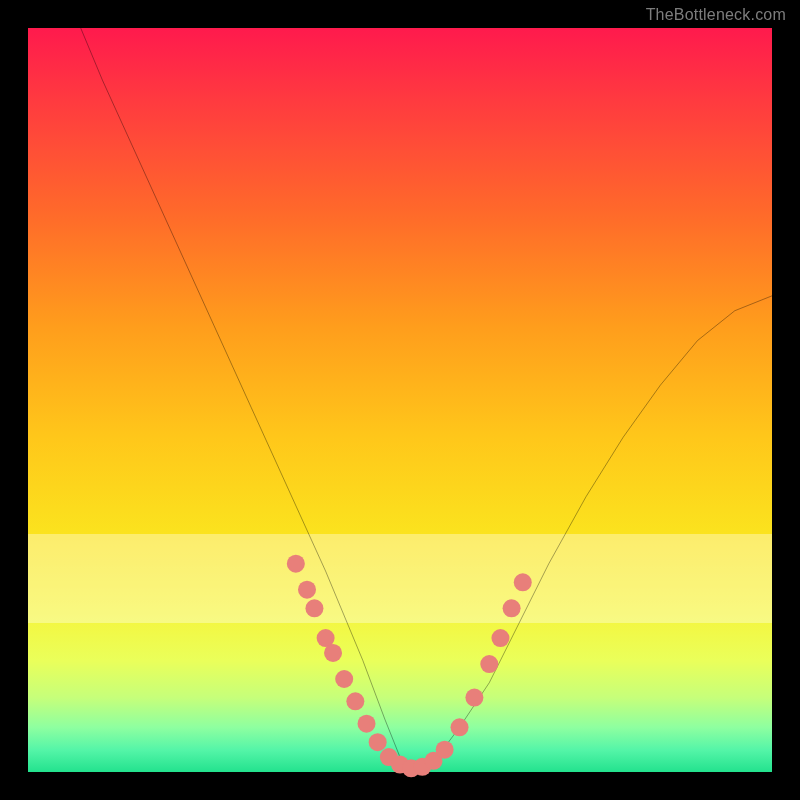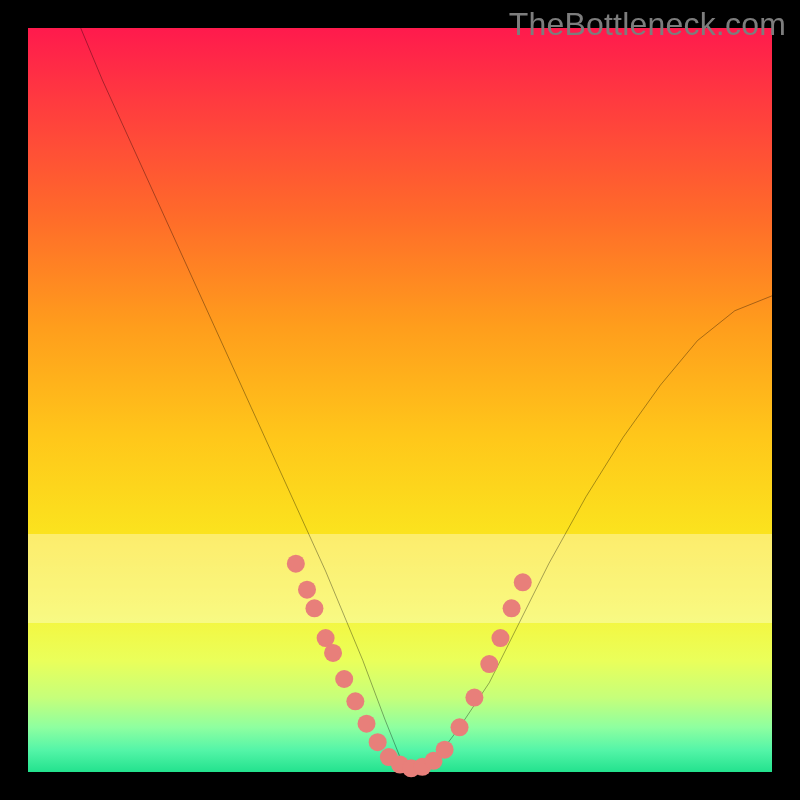--- a/index.html
+++ b/index.html
@@ -39,21 +39,21 @@
     position: absolute;
     left: 0;
     width: 100%;
     background: rgba(255,255,255,0.35);
   }
   .watermark {
     position: absolute;
     top: 6px;
     right: 14px;
     color: #7d7d7d;
-    font-size: 32px;
+    font-size: 16px;
     font-weight: 500;
     letter-spacing: 0.2px;
     pointer-events: none;
     user-select: none;
   }
   svg.curve {
     position: absolute;
     left: 0; top: 0;
     width: 100%; height: 100%;
     overflow: visible;

